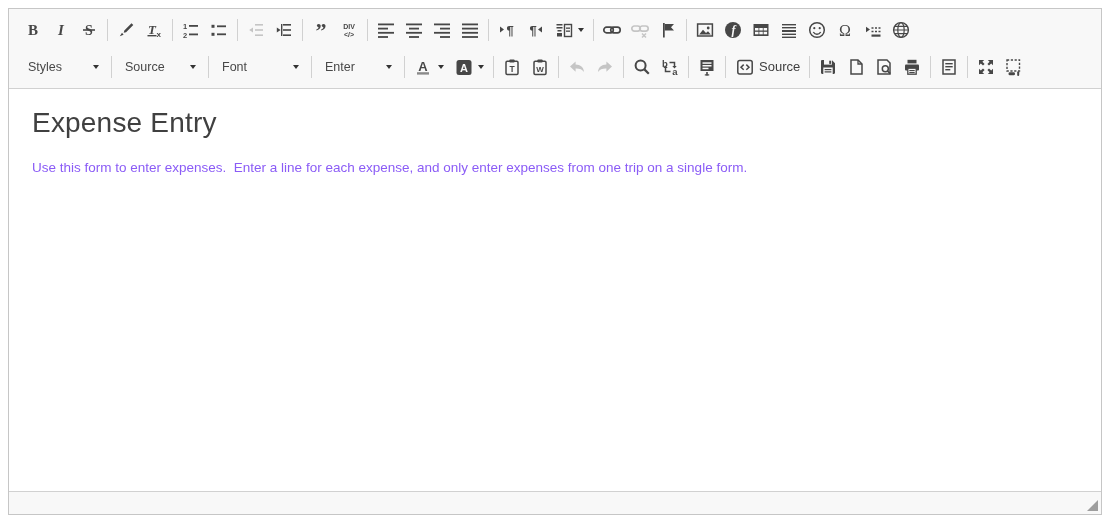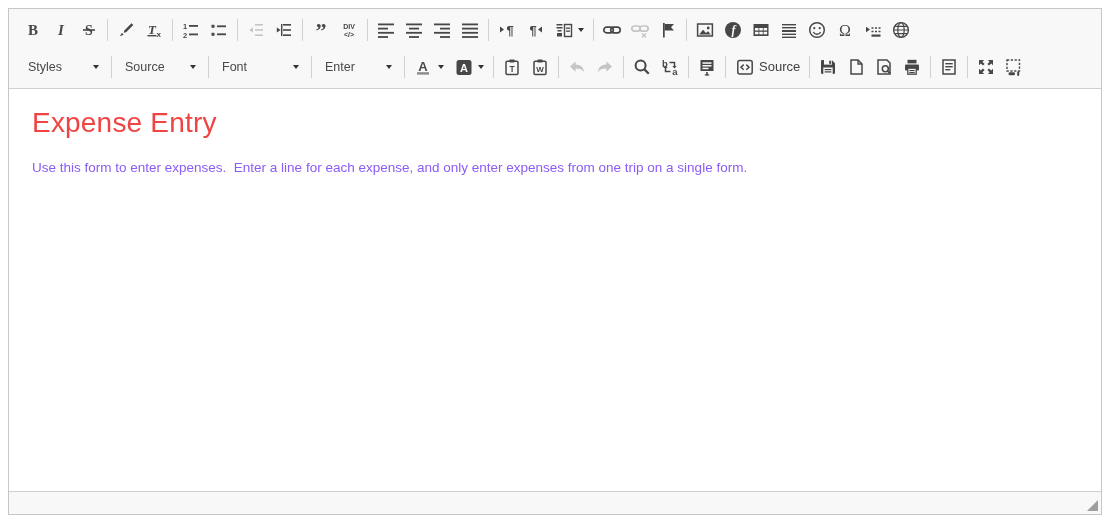--- a/index.html
+++ b/index.html
@@ -32,21 +32,21 @@
     padding: 0 7px 0 8px; margin: 0 1px; border-radius: 2px; cursor: pointer; flex: 0 0 auto;
   }
   .combo-label { font-size: 12.5px; color: #484848; }
   .combo[data-name="styles-select"]  { width: 86px; }
   .combo[data-name="format-select"]  { width: 86px; }
   .combo[data-name="font-select"]    { width: 92px; }
   .combo[data-name="size-select"]    { width: 82px; }
   
   .content { flex: 1 1 auto; background: #fff; padding: 17px 23px; overflow: hidden; cursor: text; }
   .content h1 {
-    font-size: 28px; font-weight: 400; color: #ef4444; letter-spacing: 0.2px;
+    font-size: 28px; font-weight: 400; color: #404040; letter-spacing: 0.2px;
     margin: 2px 0 20px 0; line-height: 1.1;
   }
   .content p { font-size: 13.5px; color: #8b5cf6; margin: 0 0 21px 0; line-height: 1.35; white-space: pre-wrap; }
   .content p.strong { font-weight: 700; }
   
   .statusbar {
     height: 23px; background: #f8f8f8; border-top: 1px solid #d1d1d1;
     position: relative; flex: 0 0 auto;
   }
   .resize-handle {

